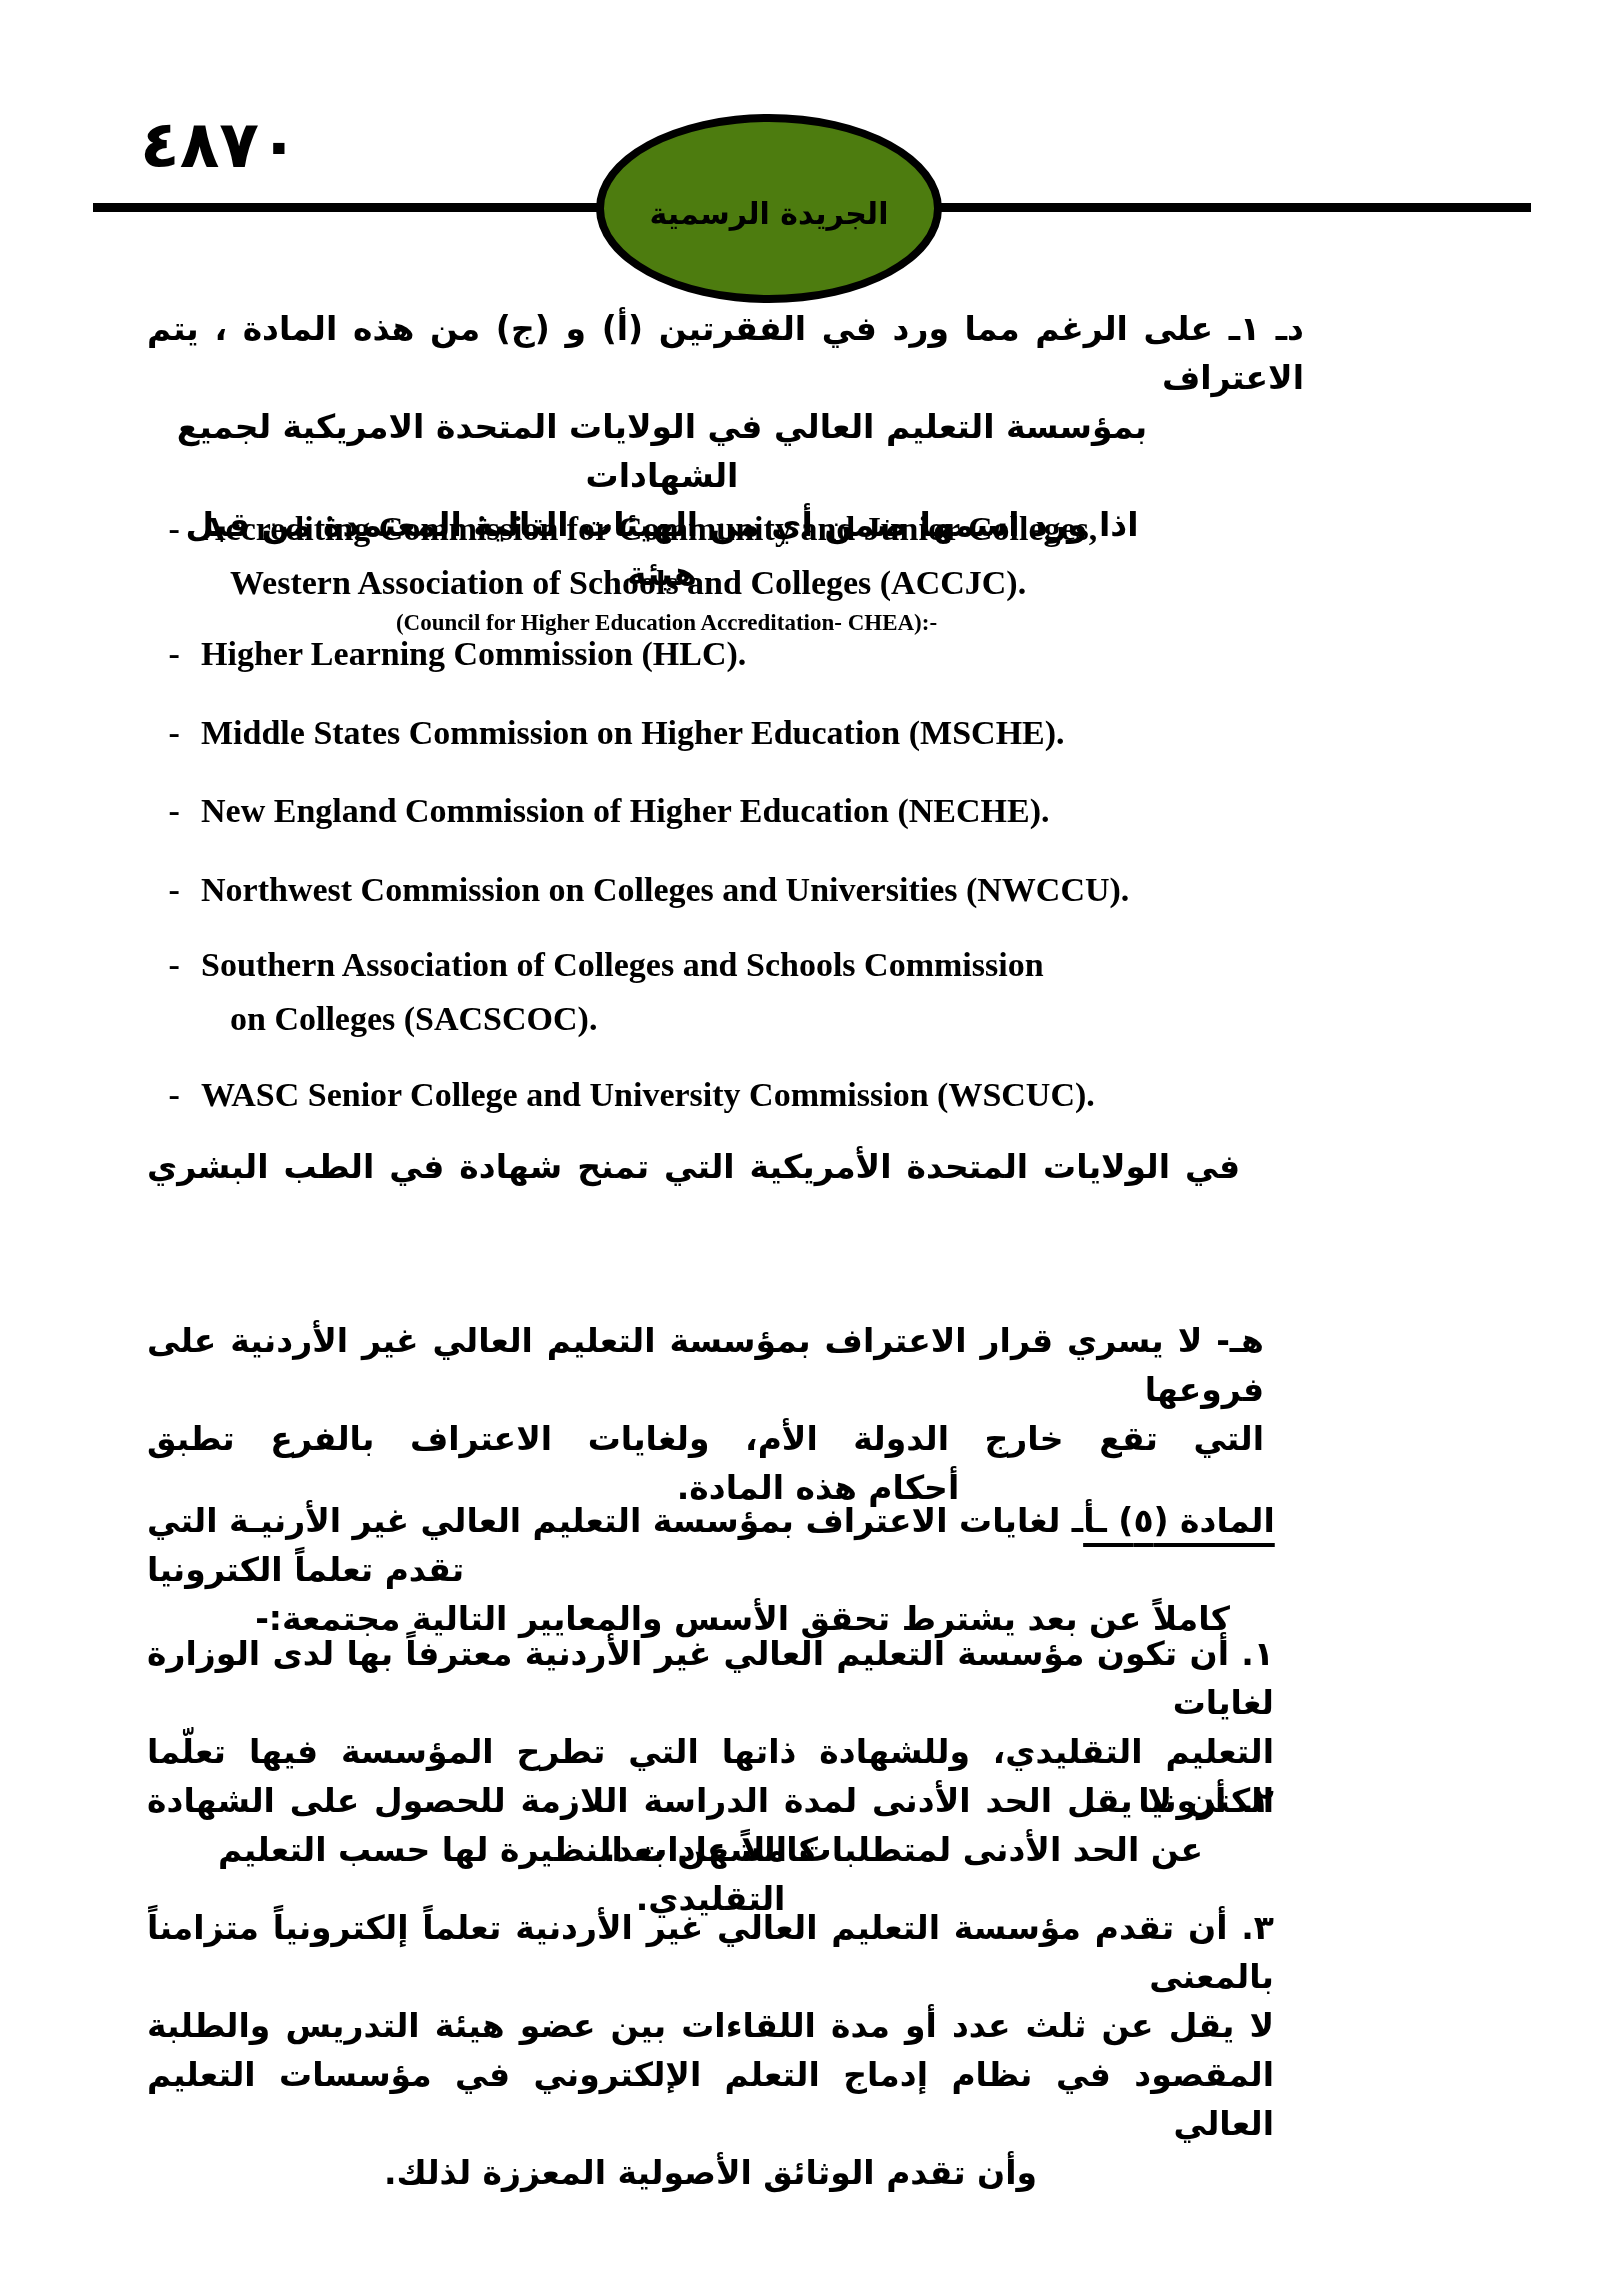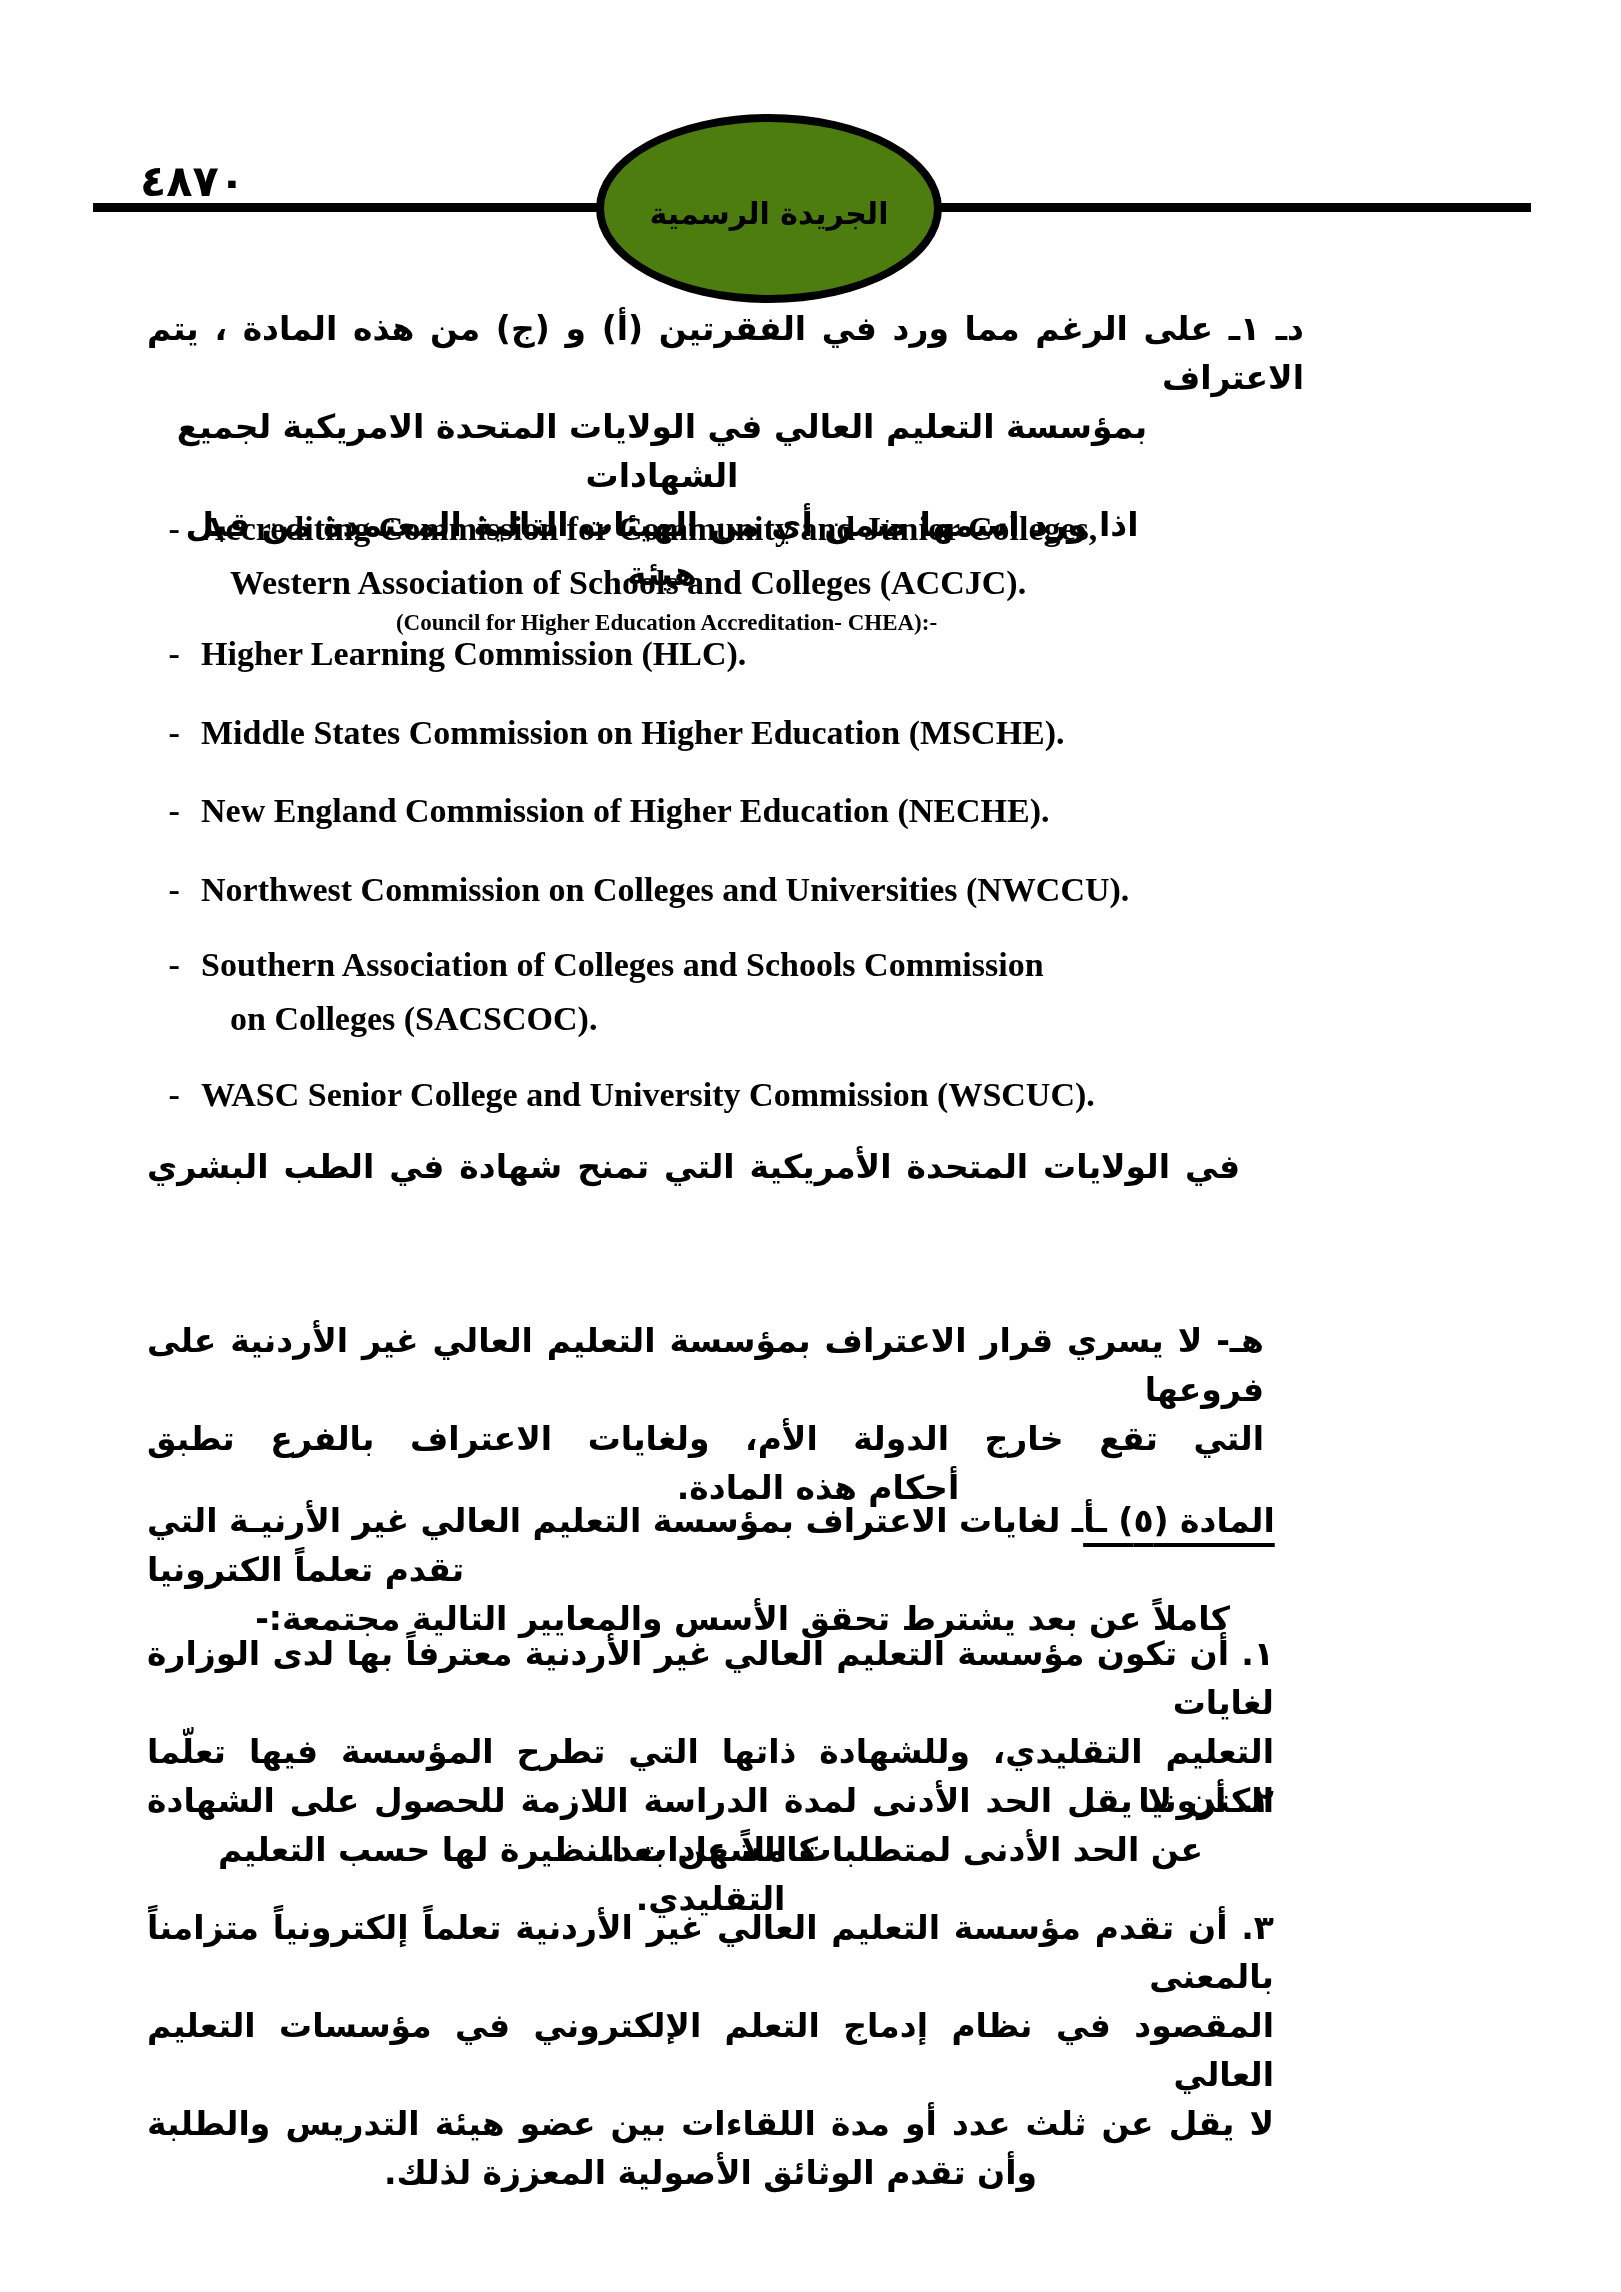--- a/index.html
+++ b/index.html
@@ -8,23 +8,22 @@
     width:1621px; height:2293px;
     background:#ffffff;
     margin:0 auto;
     overflow:hidden;
     color:#000;
   }
   
   .page-number {
     position:absolute; left:140px; top:101px;
     font-family:"DejaVu Sans",sans-serif;
-    font-weight:bold; font-size:43px; line-height:88px;
+    font-weight:bold; font-size:65px; line-height:88px;
     direction:rtl;
-    margin-top:36px;
   }
   .header-rule {
     position:absolute; left:93px; top:203px;
     width:1438px; height:8.8px; background:#000;
   }
   .gazette-oval {
     position:absolute; left:596px; top:114px;
     width:330px; height:173px;
     background:#4d7c0f; border:8.8px solid #000; border-radius:50%;
     display:flex; align-items:center; justify-content:center;
@@ -155,19 +154,19 @@
     <div class="cl">كاملاً عن بعد.</div>
   </div>
 
   <div class="blk ar" id="item-2">
     <div class="jl">٢. أن لا يقل الحد الأدنى لمدة الدراسة اللازمة للحصول على الشهادة</div>
     <div class="cl">عن الحد الأدنى لمتطلبات الشهادات النظيرة لها حسب التعليم التقليدي.</div>
   </div>
 
   <div class="blk ar" id="item-3">
     <div class="jl">٣. أن تقدم مؤسسة التعليم العالي غير الأردنية تعلماً إلكترونياً متزامناً بالمعنى</div>
+    <div class="jl">لا يقل عن ثلث عدد أو مدة اللقاءات بين عضو هيئة التدريس والطلبة</div>
     <div class="jl">المقصود في نظام إدماج التعلم الإلكتروني في مؤسسات التعليم العالي</div>
-    <div class="jl">لا يقل عن ثلث عدد أو مدة اللقاءات بين عضو هيئة التدريس والطلبة</div>
     <div class="cl">وأن تقدم الوثائق الأصولية المعززة لذلك.</div>
   </div>
 
 </div>
 
 
 </body></html>

